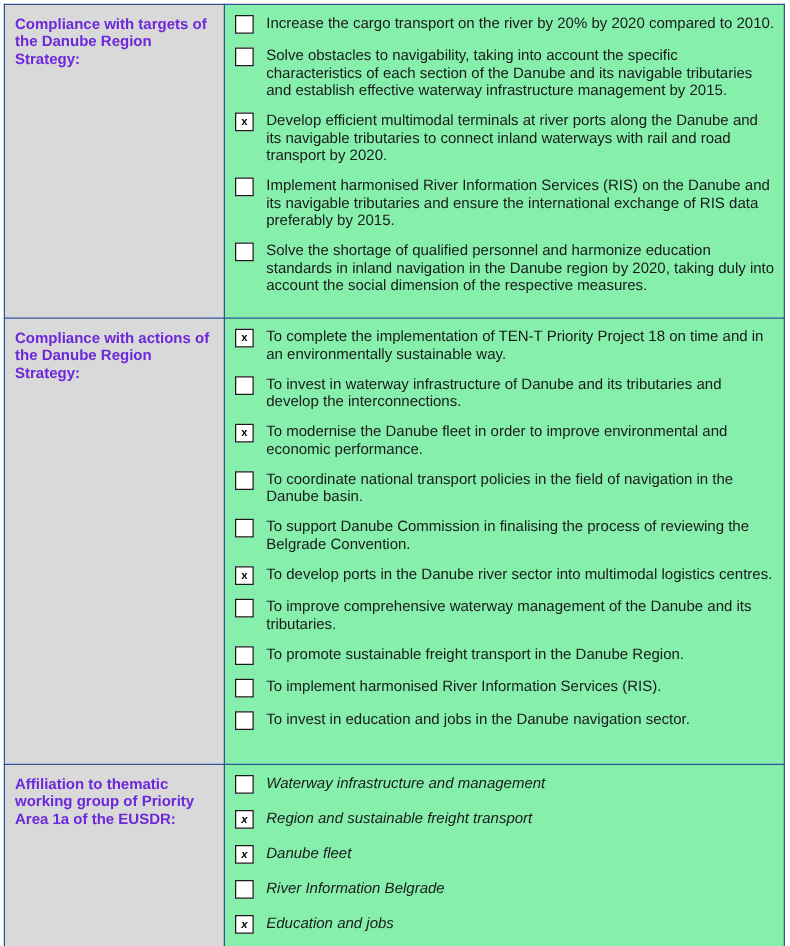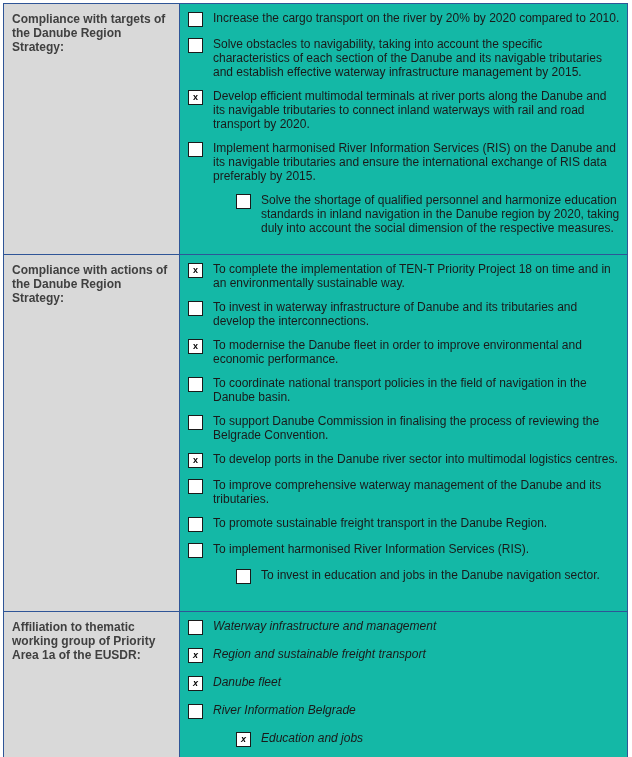--- a/index.html
+++ b/index.html
@@ -23,40 +23,39 @@
       table-layout: fixed;
     }
     .doc-table td {
       border: 1px solid #2f5597;
       vertical-align: top;
       padding: 0;
     }
     .label-cell {
       width: 176px;
       background: #d9d9d9;
-      color: #404040;
+      color: #6d28d9;
       font-weight: bold;
       font-size: 12px;
       line-height: 14px;
       padding: 8px 8px 0 8px !important;
       box-sizing: border-box;
     }
     .options-cell {
-      background: #14b8a6;
+      background: #86efac;
       padding: 7px 6px 4px 6px !important;
       box-sizing: border-box;
     }
     .option {
       display: flex;
       align-items: flex-start;
       margin-bottom: 10px;
     }
     .option:last-child {
       margin-bottom: 4px;
-      margin-left: 48px;
     }
     .checkbox {
       flex: 0 0 auto;
       width: 13px;
       height: 13px;
       border: 1px solid #1a1a1a;
       margin-right: 10px;
       margin-left: 2px;
       margin-top: 1px;
       font-size: 9px;

